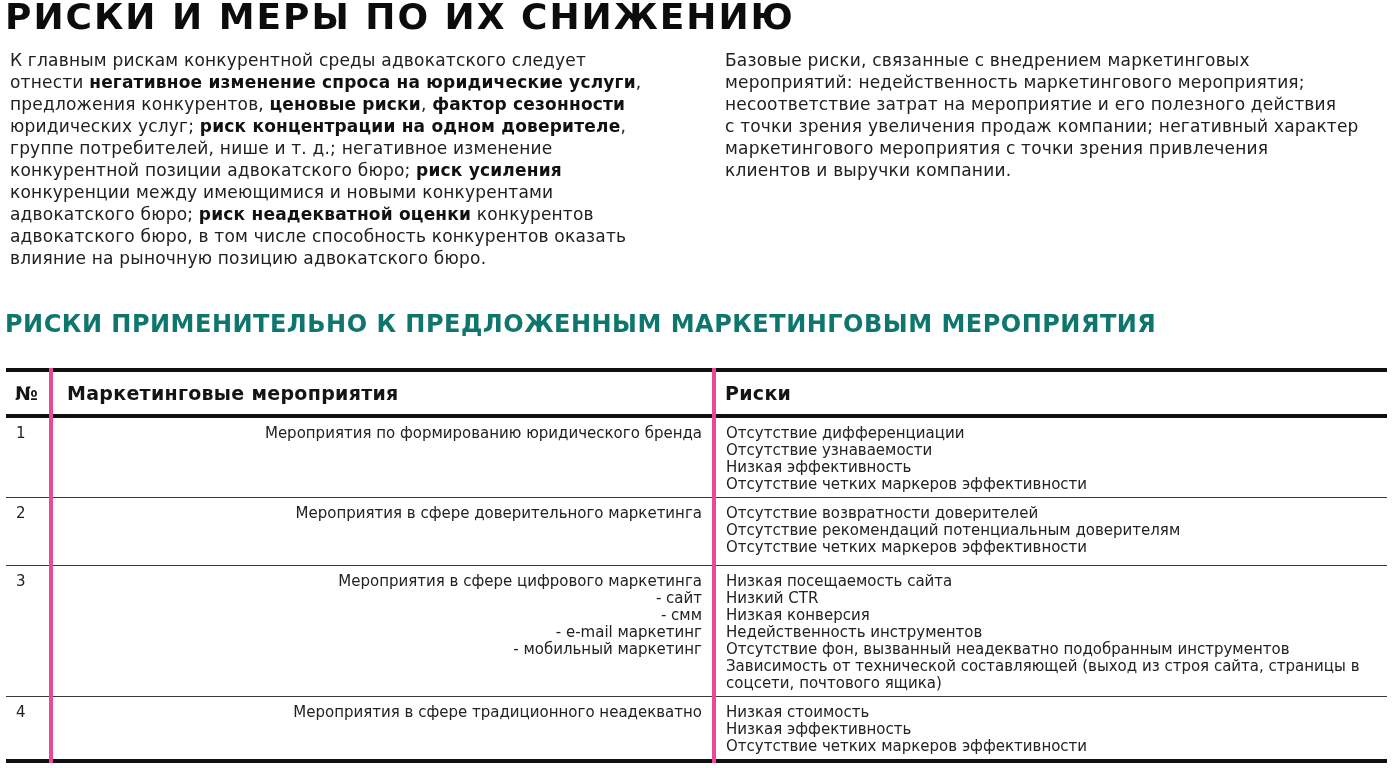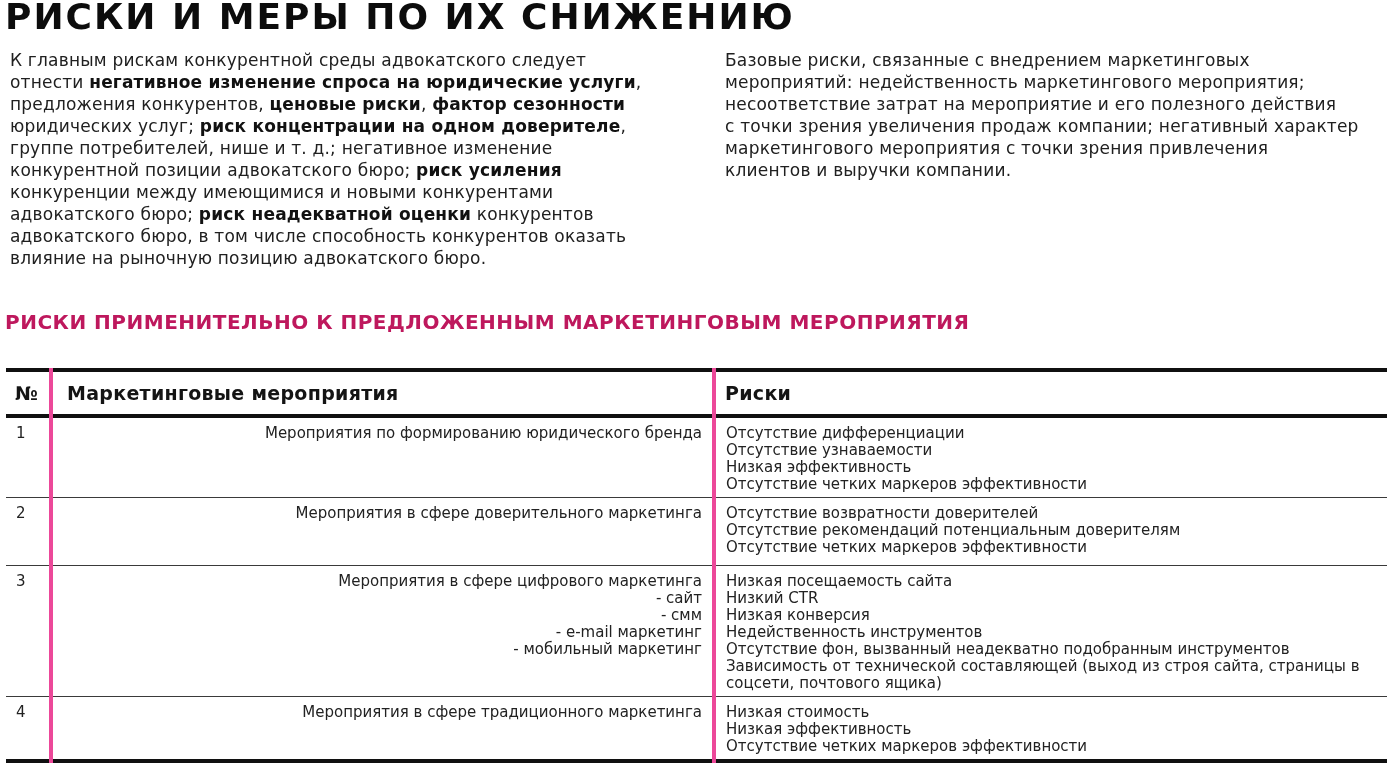--- a/index.html
+++ b/index.html
@@ -12,22 +12,22 @@
     position:absolute;top:-4px;left:5px;margin:0;
     font-size:36px;font-weight:800;letter-spacing:2px;
     color:#0c0c0c;white-space:nowrap;
   }
   .col{position:absolute;top:49px;font-size:17px;line-height:22px;color:#202020;letter-spacing:0.2px;}
   .col-left{left:10px;width:690px;}
   .col-right{left:725px;width:672px;}
   .col b{color:#111;}
   .section-heading{
     position:absolute;top:310px;left:5px;margin:0;
-    font-size:20px;font-weight:800;letter-spacing:0.5px;
-    color:#be185d;white-space:nowrap;
+    font-size:24px;font-weight:800;letter-spacing:0.5px;
+    color:#0f766e;white-space:nowrap;
   }
   .tablewrap{position:absolute;top:368px;left:6px;width:1381px;}
   table{
     border-collapse:collapse;width:100%;table-layout:fixed;
     border-top:4px solid #101010;border-bottom:4px solid #101010;
   }
   thead tr{border-bottom:4px solid #101010;height:46px;}
   th{
     font-size:19px;font-weight:700;text-align:left;vertical-align:middle;
     color:#141414;padding:0 10px;letter-spacing:0.3px;
@@ -116,21 +116,21 @@
               <div class="cell-line">Низкий CTR</div>
               <div class="cell-line">Низкая конверсия</div>
               <div class="cell-line">Недейственность инструментов</div>
               <div class="cell-line">Отсутствие фон, вызванный неадекватно подобранным инструментов</div>
               <div class="cell-line">Зависимость от технической составляющей (выход из строя сайта, страницы в соцсети, почтового ящика)</div>
             </td>
           </tr>
           <tr>
             <td class="c1">4</td>
             <td class="c2 vline-l">
-              <div class="cell-line">Мероприятия в сфере традиционного маркетинга</div>
+              <div class="cell-line">Мероприятия в сфере традиционного неадекватно</div>
             </td>
             <td class="c3 vline-l">
               <div class="cell-line">Низкая стоимость</div>
               <div class="cell-line">Низкая эффективность</div>
               <div class="cell-line">Отсутствие четких маркеров эффективности</div>
             </td>
           </tr>
         </tbody>
     </table>
   </div>

